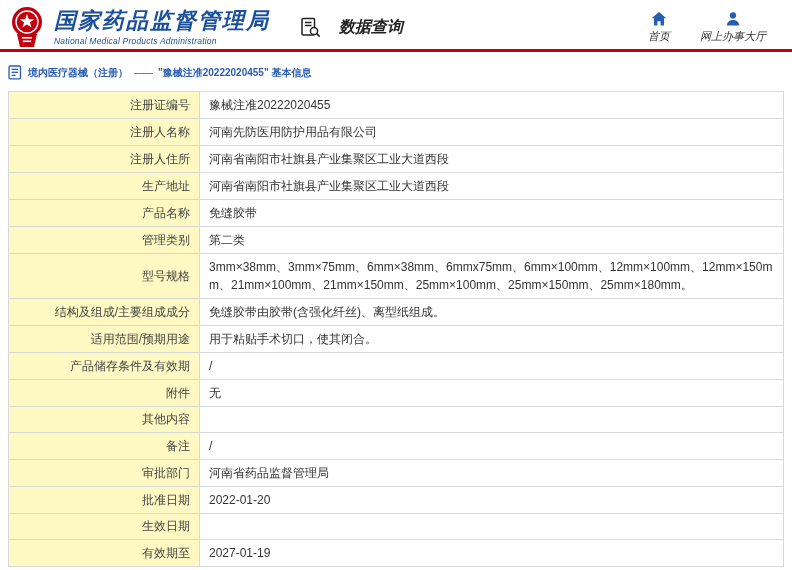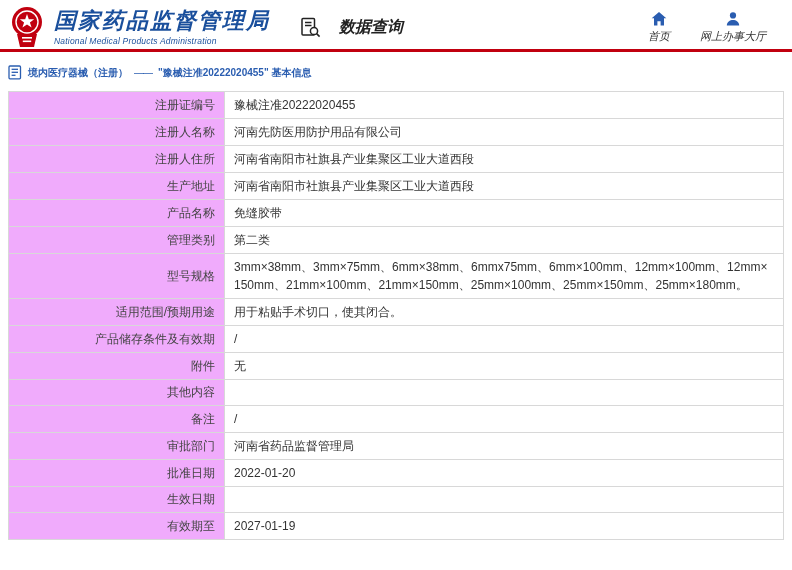--- a/index.html
+++ b/index.html
@@ -40,22 +40,22 @@
   table.info {
     border-collapse:collapse; table-layout:fixed;
     width:776px; margin:0 8px;
   }
   table.info th, table.info td {
     border:1px solid #d8d8d8;
     font-size:12px; padding:4px 9px;
     height:23px; vertical-align:middle;
   }
   table.info th {
-    width:216px; text-align:right; font-weight:normal; color:#444;
-    background:#f0abfc; white-space:nowrap;
+    width:191px; text-align:right; font-weight:normal; color:#444;
+    background:#fef9c3; white-space:nowrap;
   }
   table.info td {
     text-align:left; color:#333; line-height:1.5; word-break:break-all;
   }
   .icon { display:inline-flex; align-items:center; justify-content:center; }
 </style>
 </head>
 <body>
 
 <div class="header">
@@ -150,20 +150,24 @@
       </tr>
       <tr>
         <th>管理类别</th>
         <td>第二类</td>
       </tr>
       <tr>
         <th>型号规格</th>
         <td>3mm×38mm、3mm×75mm、6mm×38mm、6mmx75mm、6mm×100mm、12mm×100mm、12mm×150mm、21mm×100mm、21mm×150mm、25mm×100mm、25mm×150mm、25mm×180mm。</td>
       </tr>
       <tr>
+        <th>结构及组成/主要组成成分</th>
+        <td>免缝胶带由胶带(含强化纤丝)、离型纸组成。</td>
+      </tr>
+      <tr>
         <th>适用范围/预期用途</th>
         <td>用于粘贴手术切口，使其闭合。</td>
       </tr>
       <tr>
         <th>产品储存条件及有效期</th>
         <td>/</td>
       </tr>
       <tr>
         <th>附件</th>
         <td>无</td>

